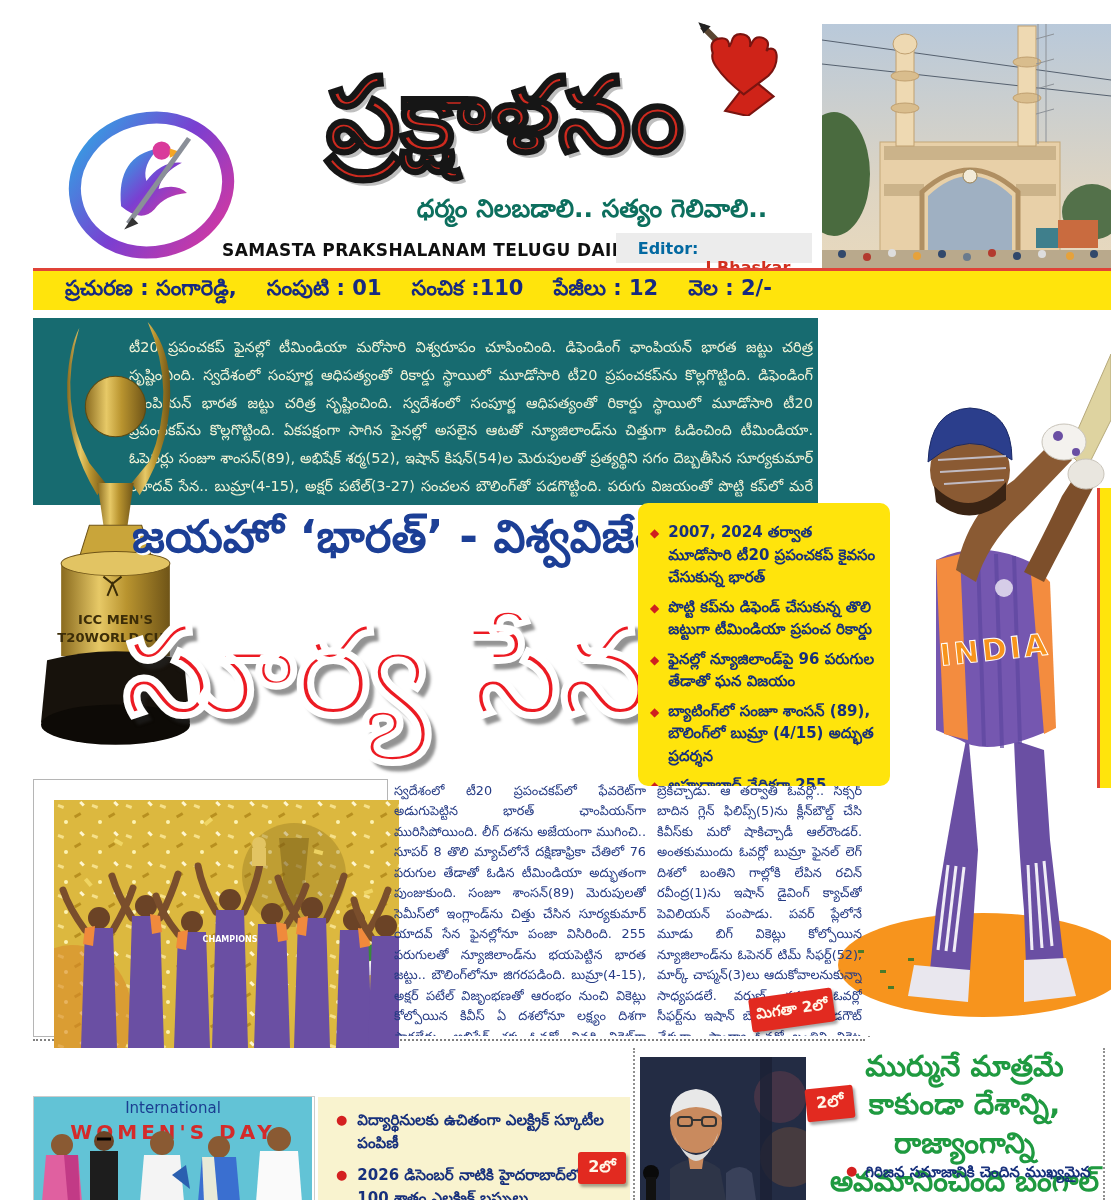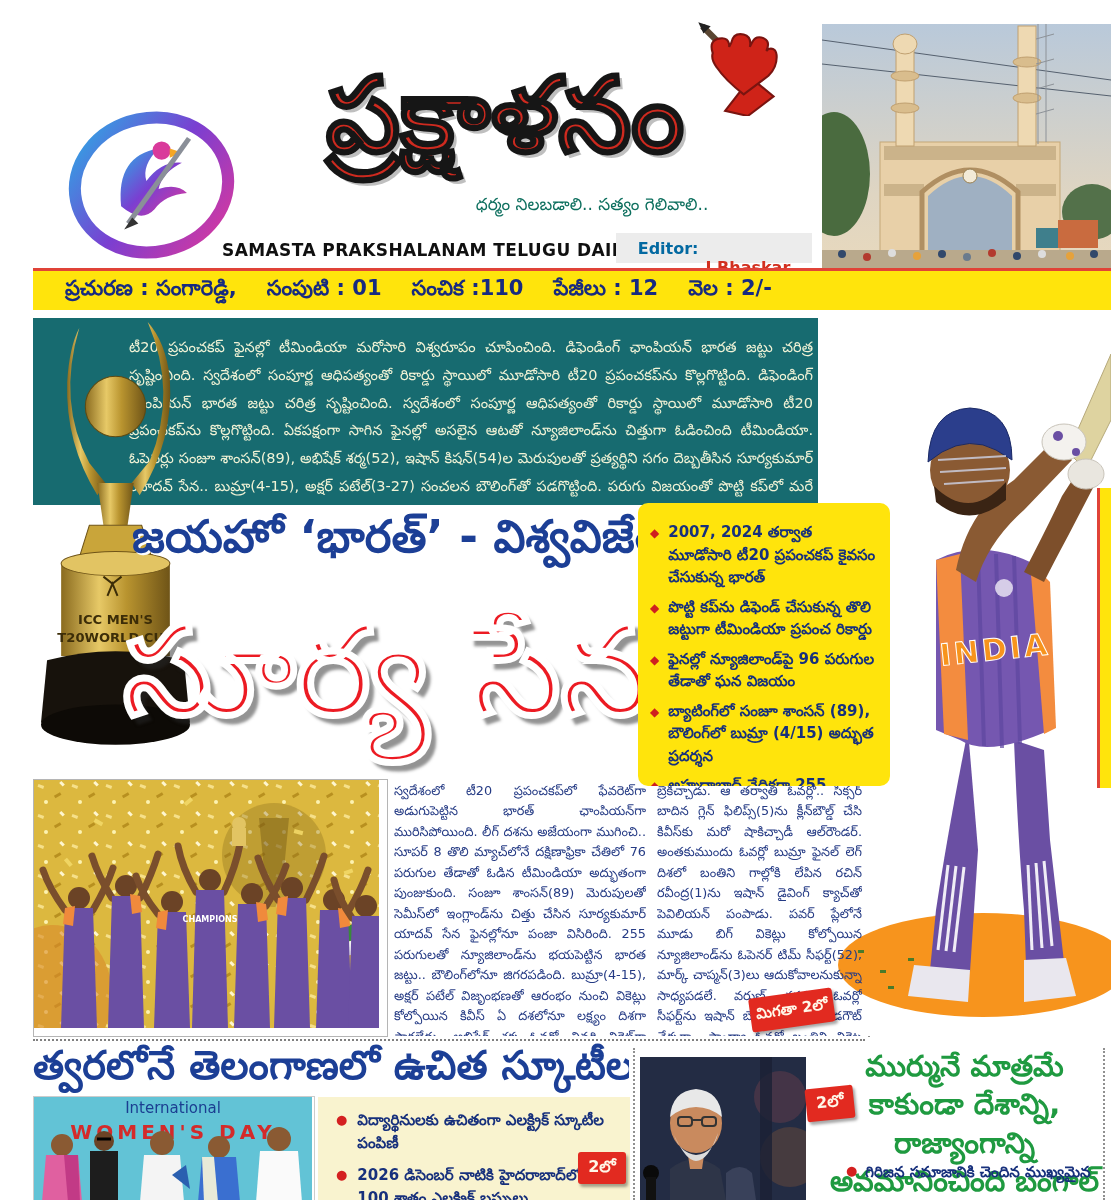--- a/index.html
+++ b/index.html
@@ -6,21 +6,21 @@
   .page{position:relative;width:1111px;height:1200px;background:#fff;overflow:hidden;
         font-family:"DejaVu Sans","Liberation Sans",sans-serif;}
   .abs{position:absolute;}
   
   .kicker{left:40px;top:26px;font-size:52px;font-weight:800;color:#d2301f;text-shadow:1px 1px 0 #7a1410;}
   .logo{left:64px;top:110px;width:175px;height:150px;}
   .np-title{left:205px;top:8px;width:600px;height:222px;font-size:104px;font-weight:800;color:#cf2a1f;
             text-align:center;line-height:215px;-webkit-text-stroke:3px #161616;
             text-shadow:4px 4px 0 rgba(0,0,0,.25);overflow:hidden;}
   .fist{left:694px;top:18px;width:88px;height:98px;}
-  .tagline{left:372px;top:194px;width:440px;font-size:17px;font-weight:400;color:#0d6f5e;text-align:center;}
+  .tagline{left:372px;top:194px;width:440px;font-size:25px;font-weight:700;color:#0d6f5e;text-align:center;}
   .daily{left:222px;top:240px;font-size:17px;font-weight:700;color:#101010;letter-spacing:.4px;}
   .editorbox{left:616px;top:233px;width:196px;height:30px;background:#ececec;display:flex;
              align-items:center;justify-content:center;gap:7px;font-size:16px;font-weight:700;}
   .editorbox .lbl{color:#0369a1;}
   .editorbox .name{color:#d2301f;margin-top:38px;}
   .charminar{left:822px;top:24px;width:289px;height:244px;}
   
   .strip{left:33px;top:268px;width:1078px;height:42px;background:#ffe40c;border-top:3px solid #e04338;
          display:flex;align-items:center;gap:30px;padding-left:32px;box-sizing:border-box;
          color:#172a80;font-weight:800;font-size:21px;white-space:nowrap;overflow:hidden;}
@@ -36,21 +36,21 @@
            text-shadow:6px 7px 3px rgba(40,40,40,.5);z-index:6;white-space:nowrap;overflow:hidden;}
   .hibox{left:638px;top:503px;width:252px;height:283px;background:#ffe40c;border-radius:10px;
          box-sizing:border-box;padding:18px 12px 8px 12px;z-index:7;overflow:hidden;}
   .hibox ul{margin:0;padding:0;list-style:none;}
   .hibox li{display:flex;gap:9px;margin-bottom:7px;font-size:15px;font-weight:700;color:#17307c;line-height:1.5;}
   .hibox .dm{color:#cf1f1f;font-size:12px;padding-top:3px;flex:0 0 auto;}
   .playerbox{left:818px;top:310px;width:293px;height:726px;background:#fff;z-index:3;}
   .edgebar{left:1097px;top:488px;width:14px;height:300px;background:#ffe40c;border-left:3px solid #e04338;z-index:8;}
   
   .teamphoto{left:33px;top:779px;width:355px;height:258px;background:#fff;border:1px solid #b5b5b5;
-             box-sizing:border-box;padding:0;z-index:5;}
+             box-sizing:border-box;padding:20px;z-index:5;}
   .bodytxt{font-size:12.8px;color:#243a84;line-height:1.6;text-align:justify;overflow:hidden;z-index:5;}
   .col1{left:394px;top:781px;width:252px;height:255px;}
   .col2{left:657px;top:781px;width:205px;height:255px;}
   .stamp{background:#e22a20;color:#fff7e8;font-weight:800;display:flex;align-items:center;
          justify-content:center;border-radius:3px;box-shadow:2px 3px 3px rgba(0,0,0,.35);font-size:15px;}
   .stamp-main{left:750px;top:993px;width:84px;height:34px;transform:rotate(-8deg);z-index:6;}
   
   .hdot{left:33px;top:1039px;width:832px;height:0;border-top:2px dotted #808080;}
   .vdot1{left:868px;top:781px;width:0;height:256px;border-left:2px dotted #909090;}
   .vdot2{left:633px;top:1048px;width:0;height:152px;border-left:2px dotted #909090;}
@@ -371,21 +371,20 @@
   </div>
   <div class="abs bodytxt col2">బ్రేకిచ్చాడు. ఆ తర్వాతి ఓవర్లో.. సిక్సర్ బాదిన గ్లెన్ ఫిలిప్స్(5)ను క్లీన్‌బౌల్డ్ చేసి కివీస్‌కు మరో షాకిచ్చాడీ ఆల్‌రౌండర్. అంతకుముందు ఓవర్లో బుమ్రా ఫైనల్ లెగ్ దిశలో బంతిని గాల్లోకి లేపిన రచిన్ రవీంద్ర(1)ను ఇషాన్ డైవింగ్ క్యాచ్‌తో పెవిలియన్ పంపాడు. పవర్ ప్లేలోనే మూడు బిగ్ వికెట్లు కోల్పోయిన న్యూజిలాండ్‌ను ఓపెనర్ టిమ్ సీఫర్ట్(52), మార్క్ చాప్మన్(3)లు ఆదుకోవాలనుకున్నా సాధ్యపడలే. వరుణ్ చక్రవర్తి ఓవర్లో సీఫర్ట్‌ను ఇషాన్ బౌండరీ క్యాచ్‌తో డగౌట్ చేర్చగా.. పాండ్యా ఓవర్లో బంతిని వికెట్ల మీదకు ఆడుకున్న చాప్మన్ వెనుదిరిగాడు. అంతే.. 72కే సగం వికెట్లు పడడంతో కివీస్ ఓటమి అంచున</div>
 
   <div class="abs stamp stamp-main">మిగతా 2లో</div>
 
   <div class="abs hdot"></div>
   <div class="abs vdot1"></div>
   <div class="abs vdot2"></div>
   <div class="abs vdot3"></div>
 
-  <div class="abs sc-hl">త్వరలోనే తెలంగాణలో ఉచిత స్కూటీలు</div>
 
   <div class="abs sc-photo">
     <svg viewBox="0 0 278 105" width="278" height="105">
       <rect width="278" height="105" fill="#62c3d6"></rect>
       <text x="139" y="16" text-anchor="middle" font-size="15" fill="#1b3e91">International</text>
       <text x="139" y="42" text-anchor="middle" font-size="20" font-weight="bold" fill="#d42a2a" letter-spacing="4">WOMEN'S DAY</text>
       <g>
         <circle cx="28" cy="48" r="11" fill="#8a5a33"></circle>
         <path d="M12 58 L44 58 L48 105 L8 105 Z" fill="#e060a0"></path>
         <path d="M30 58 L44 58 L46 105 L34 105 Z" fill="#c23a86"></path>

